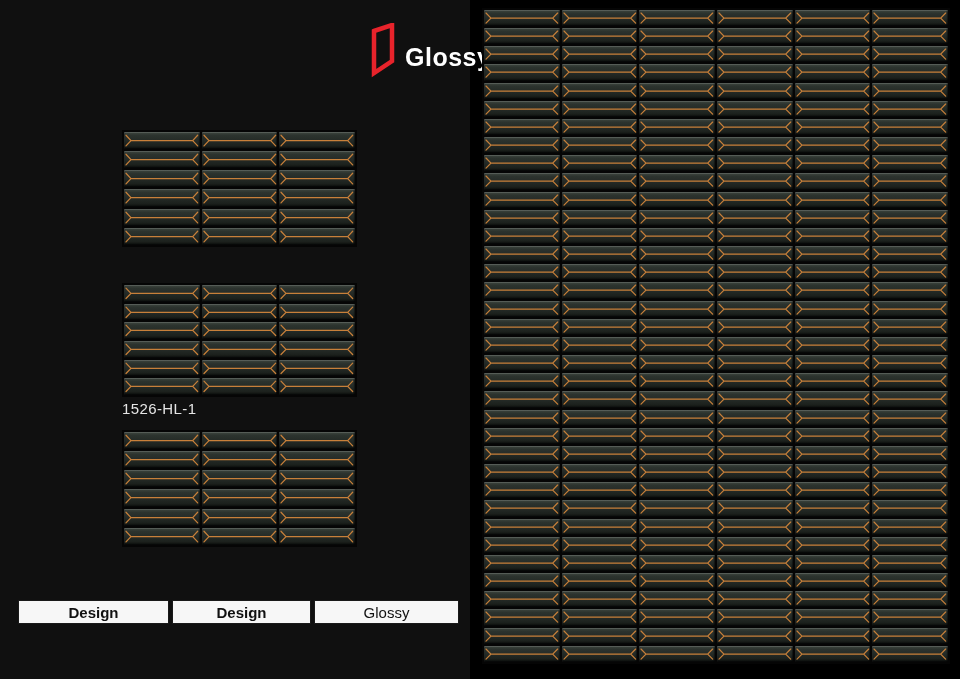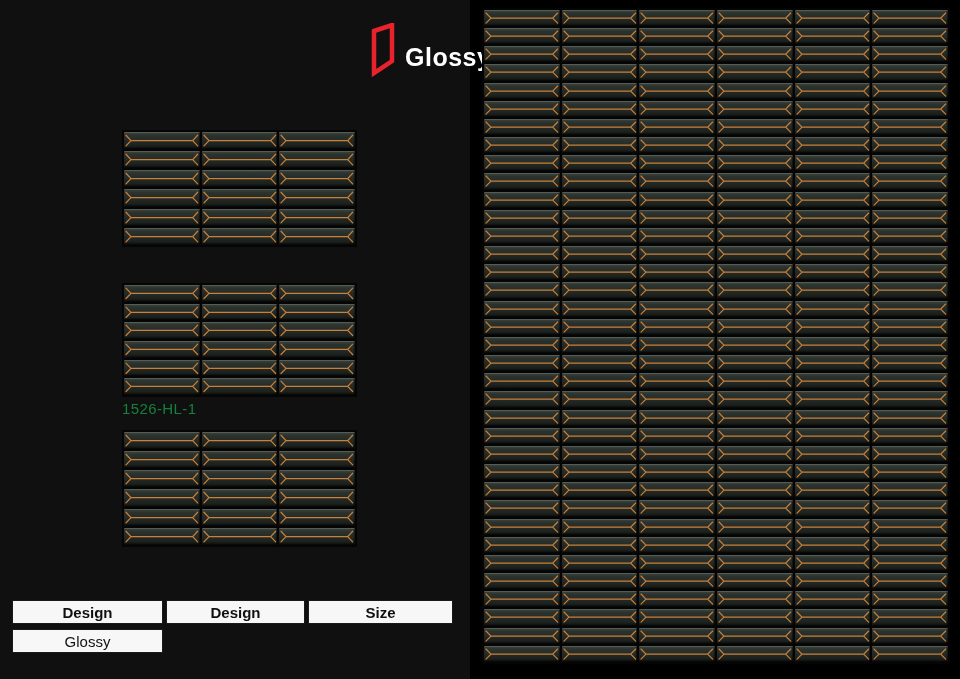--- a/index.html
+++ b/index.html
@@ -70,28 +70,28 @@
   }
 
   
   .swatch { position:absolute; left:122px; width:235px; }
   .swatch.s1 { top:130px; height:117px; }
   .swatch.s2 { top:283px; height:114px; }
   .swatch.s3 { top:430px; height:117px; }
 
   .swatch-label {
     position:absolute; left:122px; top:400px;
-    color:#15803d;
+    color:#e5e5e5;
     font-size:15px;
     letter-spacing:0.4px;
   }
 
   
   .spec-table {
-    position:absolute; left:12px; top:600px;
+    position:absolute; left:18px; top:600px;
     width:441px;
     display:grid;
     grid-template-columns:151px 139px 145px;
     grid-template-rows:24px 24px;
     column-gap:3px;
     row-gap:5px;
   }
   .spec-cell {
     background:#f7f7f7;
     color:#111;
@@ -400,21 +400,20 @@
         <div class="tile">
           <svg viewBox="0 0 76 17" preserveAspectRatio="none">
             <path vector-effect="non-scaling-stroke" d="M7 8.5 H69 M7 8.5 L2 3.2 M7 8.5 L2 13.8 M69 8.5 L74 3.2 M69 8.5 L74 13.8"></path>
           </svg>
         </div>
       </div>
 
     <div class="spec-table">
       <div class="spec-cell header">Design</div>
       <div class="spec-cell header">Design</div>
-      <div class="spec-cell header">Size</div>
       <div class="spec-cell">Glossy</div>
     </div>
 
   </section>
 
   <section class="right-panel tile-grid" style="grid-template-columns: repeat(6, 1fr); grid-template-rows: repeat(36, 1fr);">
       <div class="tile">
         <svg viewBox="0 0 76 17" preserveAspectRatio="none">
           <path vector-effect="non-scaling-stroke" d="M7 8.5 H69 M7 8.5 L2 3.2 M7 8.5 L2 13.8 M69 8.5 L74 3.2 M69 8.5 L74 13.8"></path>
         </svg>

